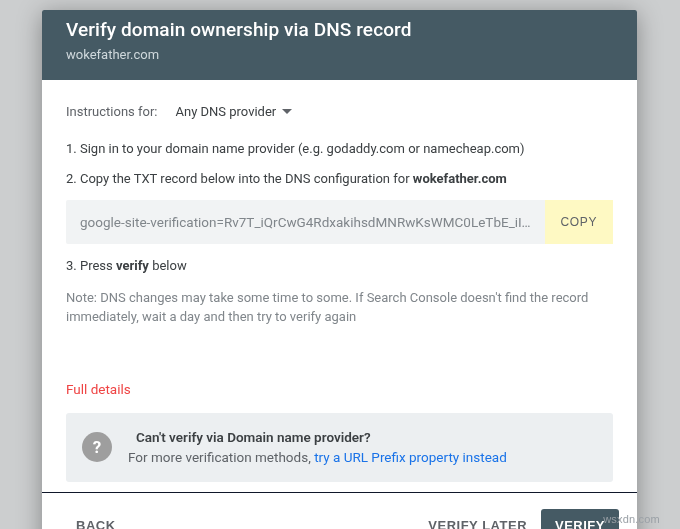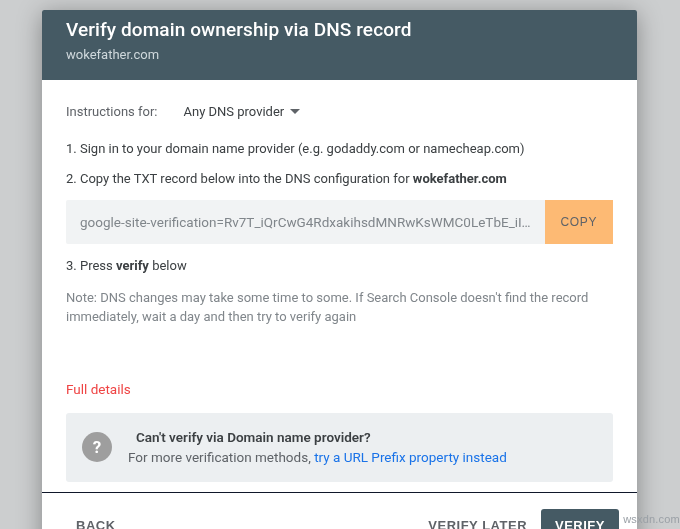--- a/index.html
+++ b/index.html
@@ -39,21 +39,21 @@
     }
     .modal-body {
       padding: 22px 24px 10px 24px;
       color: #3c4043;
       font-size: 13px;
       line-height: 1.5;
     }
     .instructions-row {
       display: flex;
       align-items: center;
-      gap: 26px;
+      gap: 18px;
       margin-bottom: 18px;
     }
     .instructions-row .label {
       color: #5f6368;
       font-size: 13px;
     }
     .provider-select {
       display: flex;
       align-items: center;
       gap: 6px;
@@ -80,21 +80,21 @@
       flex: 1;
       padding: 12px 14px;
       font-size: 13.5px;
       color: #80868b;
       font-family: Roboto, Arial, sans-serif;
       white-space: nowrap;
       overflow: hidden;
       text-overflow: ellipsis;
     }
     .copy-btn {
-      background: #fdba74;
+      background: #fef9c3;
       border: none;
       padding: 0 16px;
       font-size: 12px;
       font-weight: 500;
       color: #5f6368;
       letter-spacing: 0.6px;
       cursor: pointer;
     }
     .step3 { margin-top: 12px; margin-bottom: 12px; }
     .note {
@@ -171,21 +171,21 @@
       font-size: 13px;
       font-weight: 600;
       letter-spacing: 0.5px;
       padding: 9px 14px;
       border-radius: 3px;
       cursor: pointer;
       text-transform: uppercase;
     }
     .watermark {
       position: absolute;
-      right: 0;
+      right: 20px;
       bottom: 4px;
       font-size: 11px;
       color: #9aa0a6;
       font-family: Arial, sans-serif;
       letter-spacing: 0.2px;
     }
   </style>
 </head>
 <body>
 

